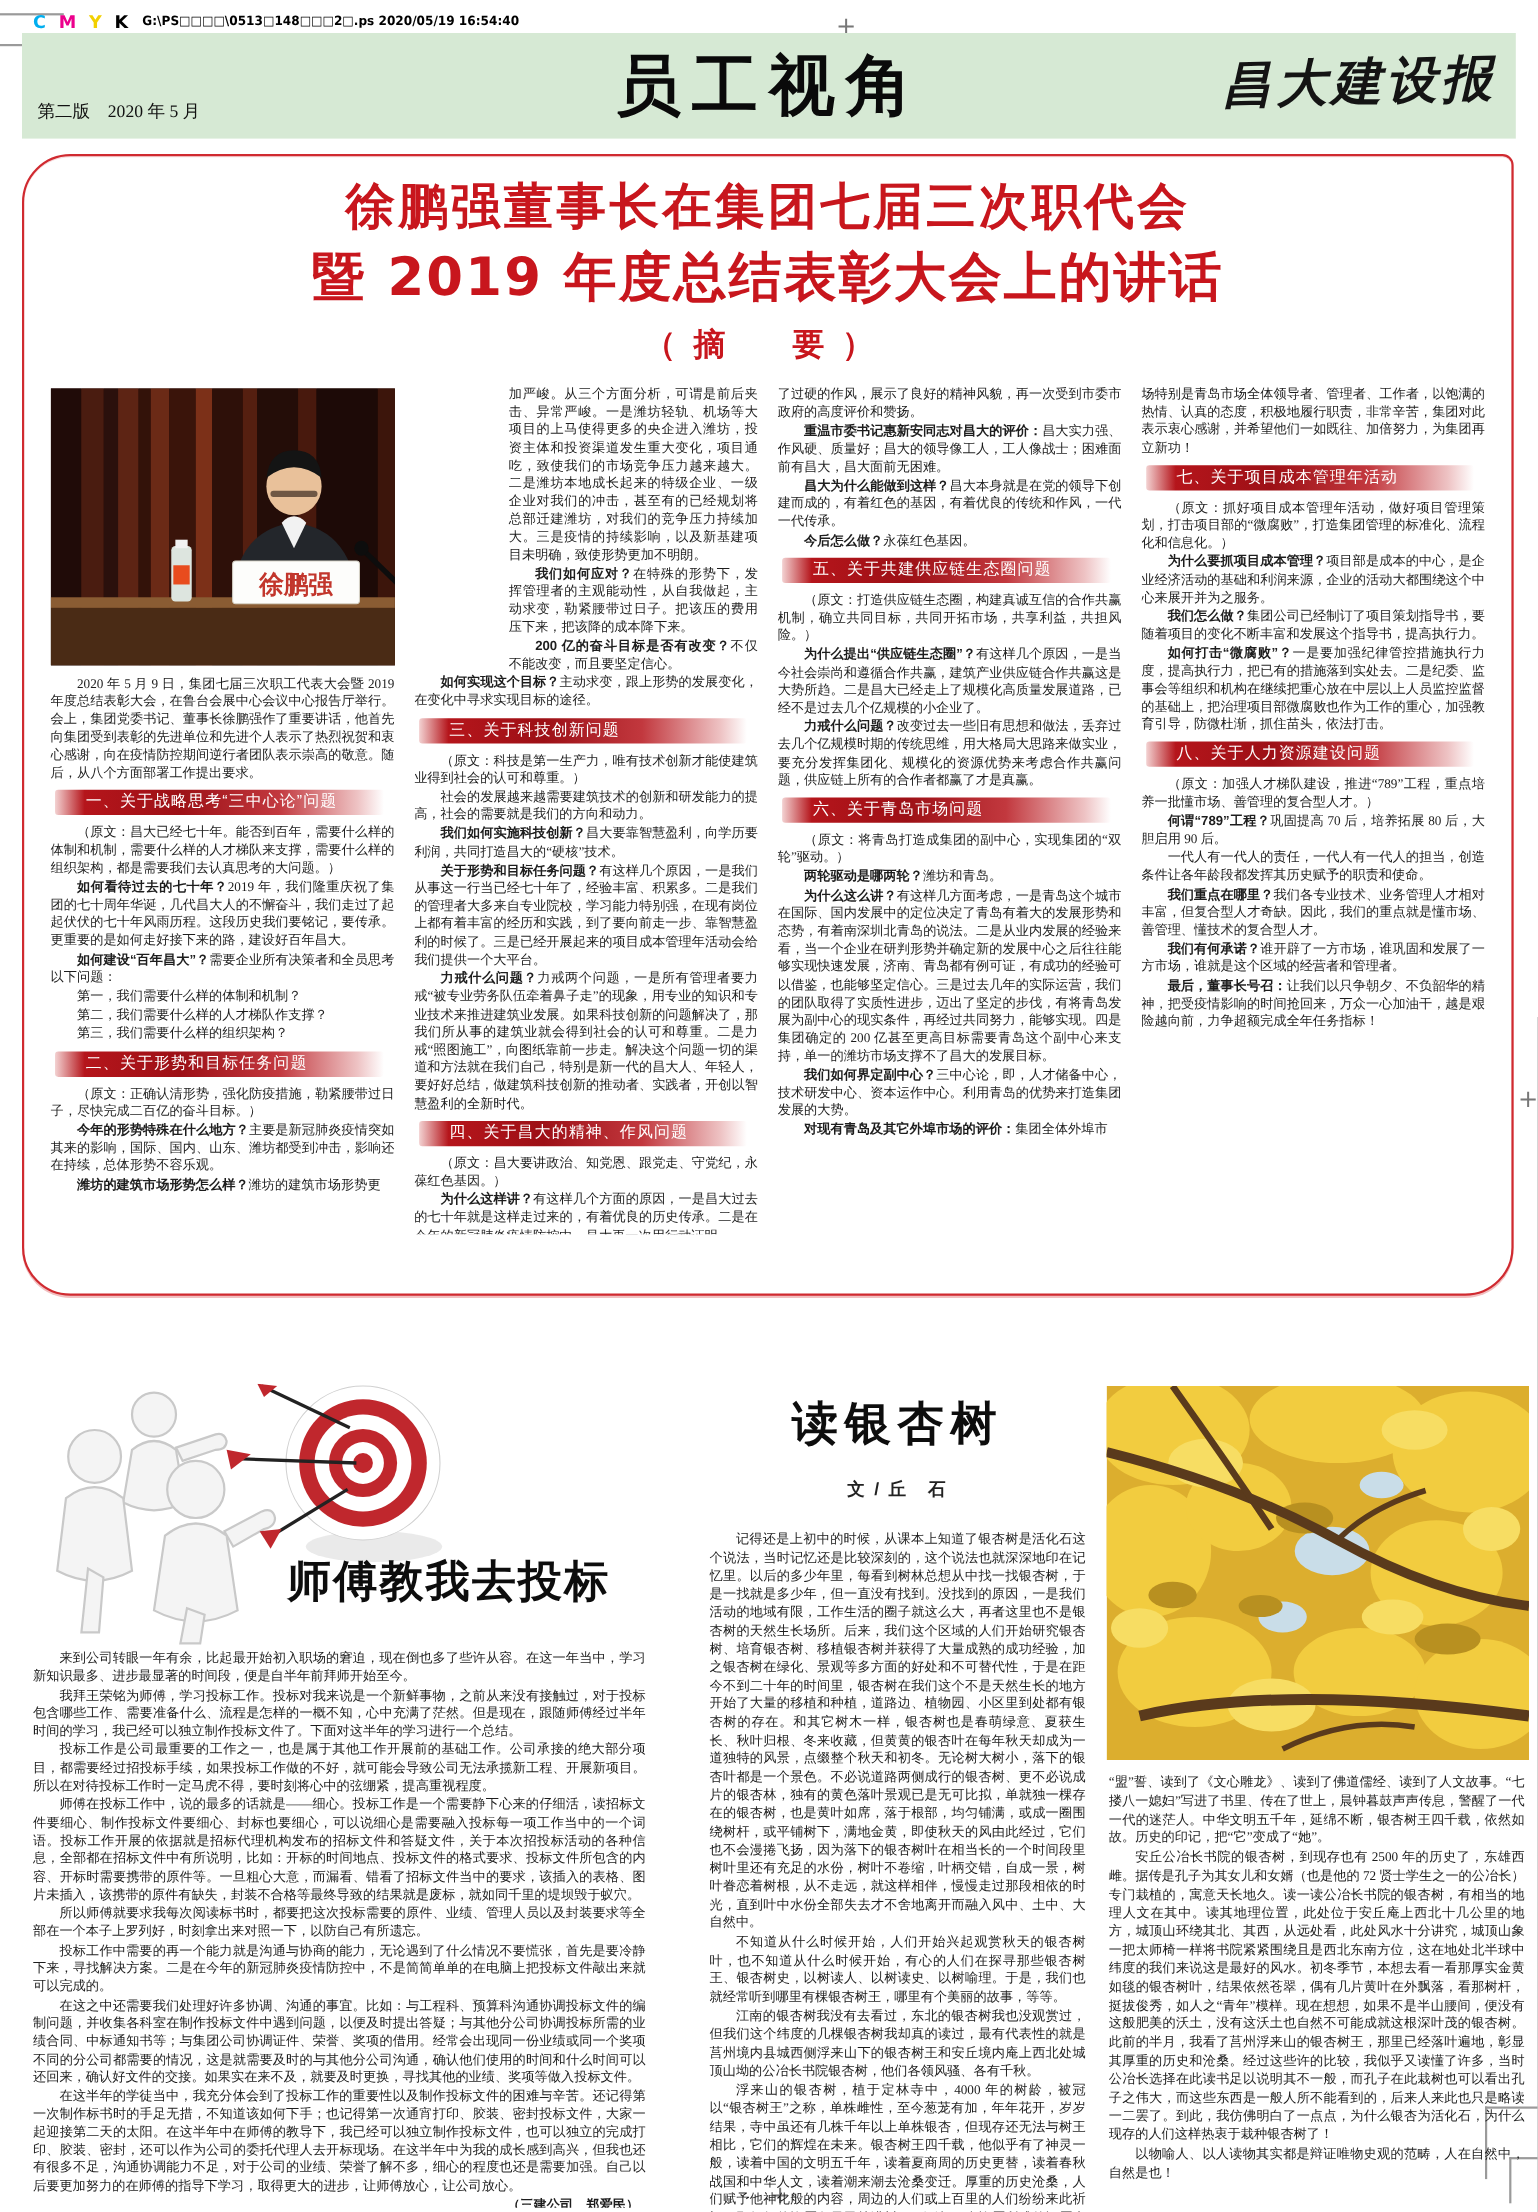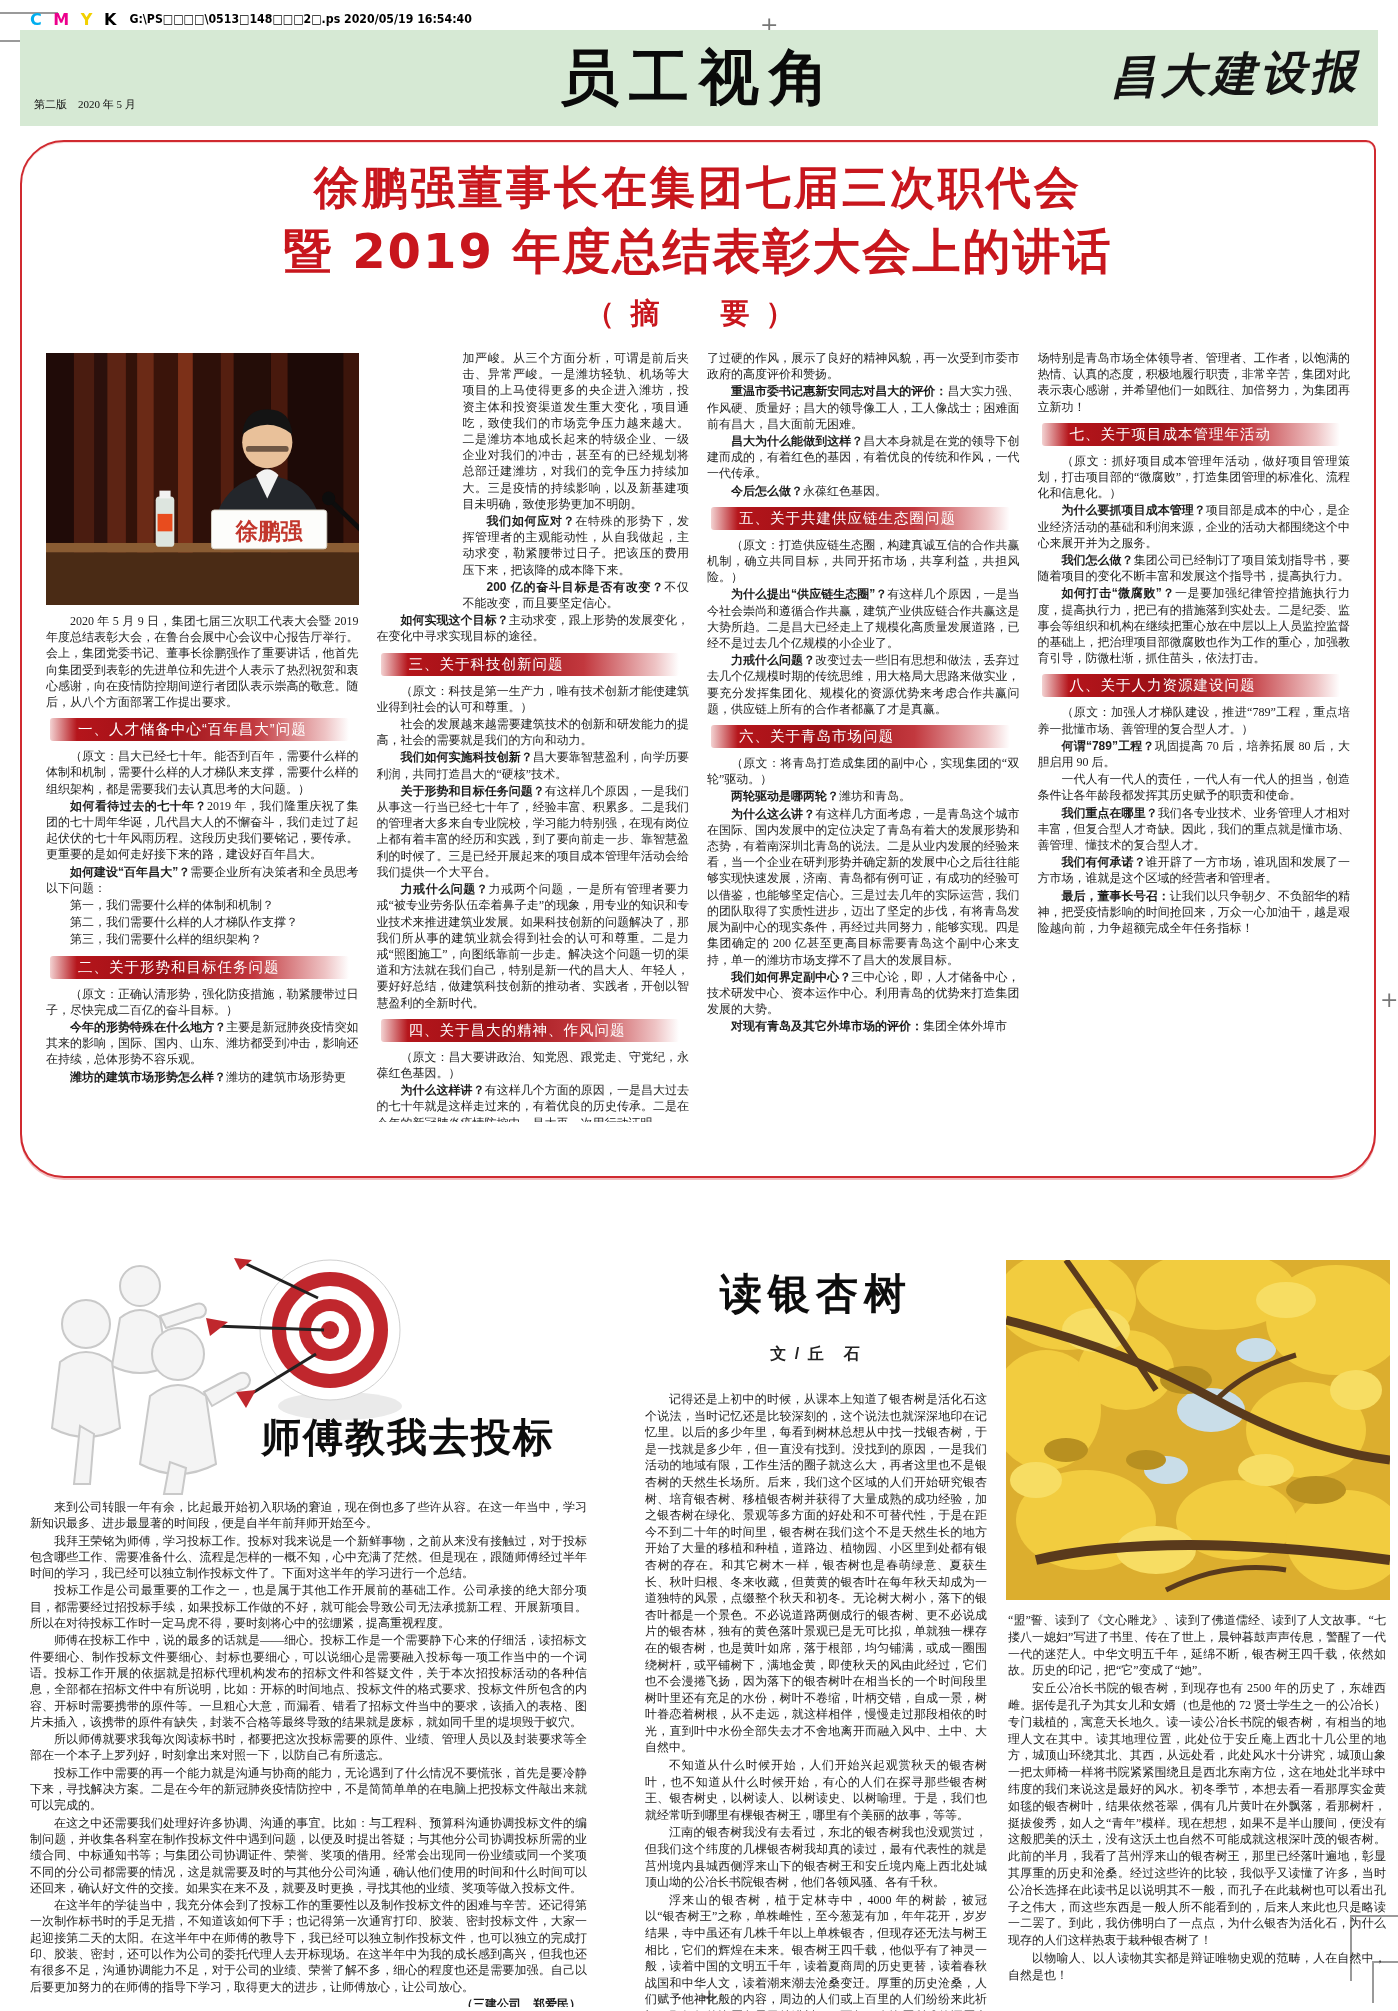--- a/index.html
+++ b/index.html
@@ -10,21 +10,21 @@
   
   .prepress{position:absolute;top:8px;left:30px;height:22px;display:flex;align-items:center;gap:7px;
     font-family:"DejaVu Sans","Liberation Sans",sans-serif;font-weight:bold;}
   .cmyk span{font-size:16px;letter-spacing:0;margin-right:6px;}
   .cmyk .c{color:#00aeef}.cmyk .m{color:#ec008c}.cmyk .y{color:#f2d000}.cmyk .k{color:#000}
   .fileinfo{font-size:11px;color:#000;transform:scaleY(1.05);letter-spacing:0;}
   .cornermark{position:absolute;background:#9a9a9a;}
   .regplus{position:absolute;color:#777;font-size:22px;font-family:"DejaVu Sans",sans-serif;line-height:10px;}
   
   .masthead{position:absolute;left:20px;right:20px;top:30px;height:96px;background:#d6e9d4;}
-  .edition{position:absolute;left:14px;bottom:14px;font-size:11px;color:#111;
+  .edition{position:absolute;left:14px;bottom:14px;font-size:16px;color:#111;
     font-family:"Liberation Serif",serif;}
   .section-title{position:absolute;left:0;right:0;top:8px;text-align:center;
     font-family:"DejaVu Sans","Liberation Sans",sans-serif;font-weight:900;font-size:60px;
     letter-spacing:10px;color:#0a0a0a;}
   .paper-name{position:absolute;right:18px;top:14px;font-size:46px;color:#141414;
     font-family:"DejaVu Serif","Liberation Serif",serif;font-weight:bold;font-style:italic;
     letter-spacing:4px;transform:rotate(-1.5deg);}
   
   .article-box{position:absolute;left:20px;top:140px;width:1352px;height:1034px;
     border:2px solid #d02a30;border-radius:44px 10px 44px 44px;
@@ -141,21 +141,21 @@
             <rect x="118" y="148" width="20" height="52" rx="4" fill="#dde5df"></rect>
             <rect x="120" y="166" width="16" height="18" fill="#e84c1e"></rect>
             <rect x="122" y="142" width="12" height="8" fill="#f2f2f2"></rect>
           </g>
           <g>
             <rect x="178" y="162" width="124" height="40" rx="3" fill="#fdfdfb" stroke="#d8d4c8"></rect>
             <text x="240" y="192" text-anchor="middle" font-size="24" font-weight="bold" fill="#c2362c" font-family="Liberation Sans, DejaVu Sans, sans-serif">徐鹏强</text>
           </g>
         </svg>
       <p class="para">2020 年 5 月 9 日，集团七届三次职工代表大会暨 2019 年度总结表彰大会，在鲁台会展中心会议中心报告厅举行。会上，集团党委书记、董事长徐鹏强作了重要讲话，他首先向集团受到表彰的先进单位和先进个人表示了热烈祝贺和衷心感谢，向在疫情防控期间逆行者团队表示崇高的敬意。随后，从八个方面部署工作提出要求。</p>
-          <div class="sec-head">一、人才储备中心“百年昌大”问题</div>
+          <div class="sec-head">一、关于战略思考“三中心论”问题</div>
           <p class="para">（原文：昌大已经七十年。能否到百年，需要什么样的体制和机制，需要什么样的人才梯队来支撑，需要什么样的组织架构，都是需要我们去认真思考的大问题。）</p>
           <p class="para"><span class="lead">如何看待过去的七十年？</span>2019 年，我们隆重庆祝了集团的七十周年华诞，几代昌大人的不懈奋斗，我们走过了起起伏伏的七十年风雨历程。这段历史我们要铭记，要传承。更重要的是如何走好接下来的路，建设好百年昌大。</p>
           <p class="para"><span class="lead">如何建设“百年昌大”？</span>需要企业所有决策者和全员思考以下问题：</p>
           <p class="para">第一，我们需要什么样的体制和机制？</p>
           <p class="para">第二，我们需要什么样的人才梯队作支撑？</p>
           <p class="para">第三，我们需要什么样的组织架构？</p>
           <div class="sec-head">二、关于形势和目标任务问题</div>
           <p class="para">（原文：正确认清形势，强化防疫措施，勒紧腰带过日子，尽快完成二百亿的奋斗目标。）</p>
           <p class="para"><span class="lead">今年的形势特殊在什么地方？</span>主要是新冠肺炎疫情突如其来的影响，国际、国内、山东、潍坊都受到冲击，影响还在持续，总体形势不容乐观。</p>
           <p class="para"><span class="lead">潍坊的建筑市场形势怎么样？</span>潍坊的建筑市场形势更</p>

